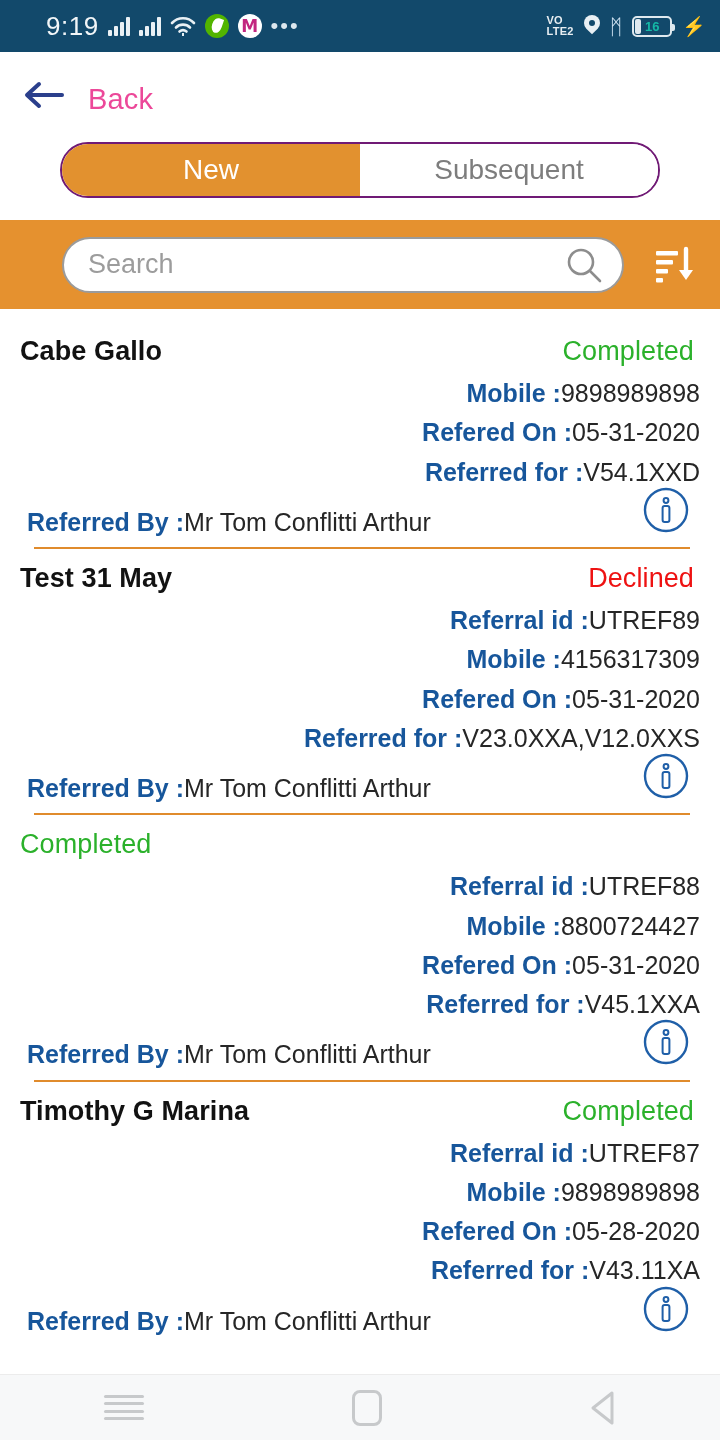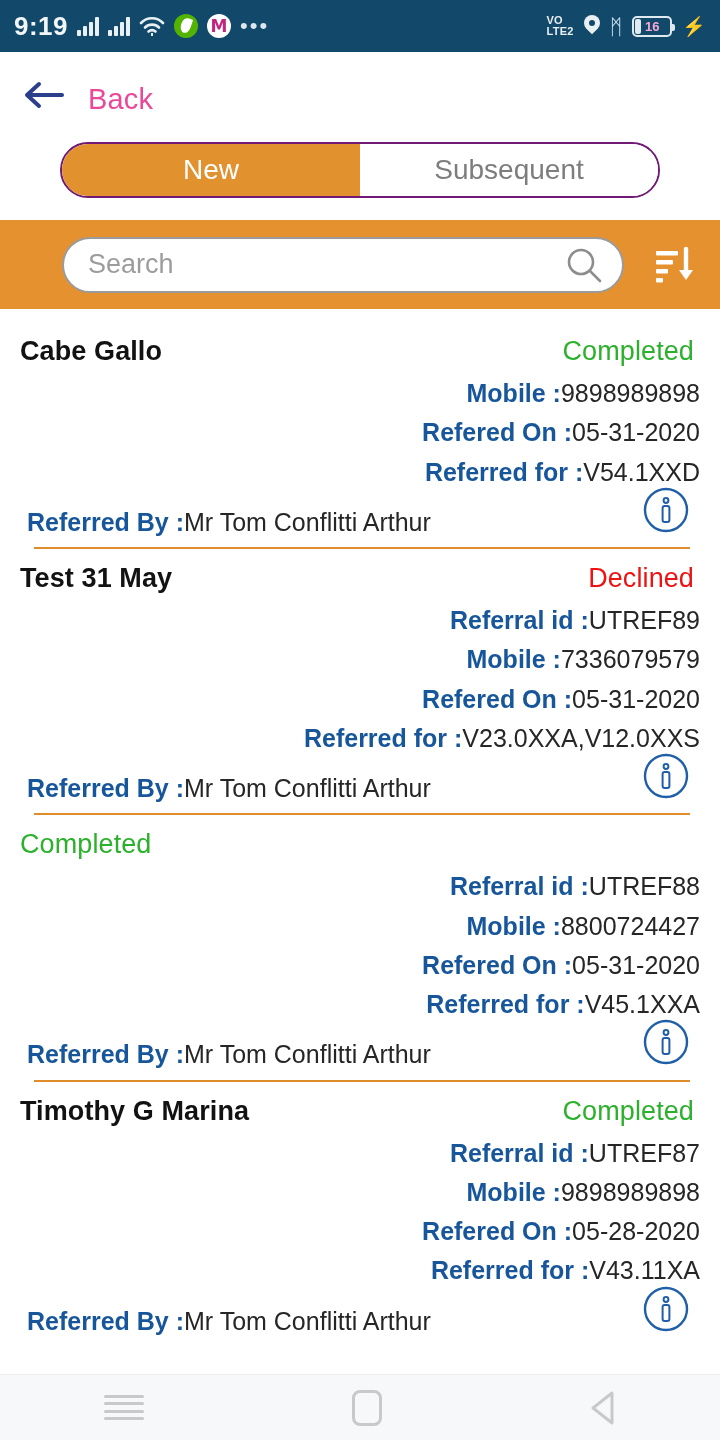--- a/index.html
+++ b/index.html
@@ -14,21 +14,21 @@
   
   .statusbar{
     height:52px; width:100%;
     background:#12496b;
     display:flex; align-items:center;
     padding:0 14px;
     color:#e8eef2;
     position:relative;
   }
   .sb-left{ display:flex; align-items:center; gap:9px; }
-  .sb-time{ font-size:26px; font-weight:700; letter-spacing:.5px; color:#f2f6f8; }
+  .sb-time{ font-size:26px; font-weight:400; letter-spacing:.5px; color:#f2f6f8;margin-left:32px; }
   .bars{ display:flex; align-items:flex-end; gap:2px; height:20px; }
   .bars i{ display:block; width:4px; background:#eaf1f5; border-radius:1px; }
   .bars i:nth-child(1){ height:6px; }
   .bars i:nth-child(2){ height:10px; }
   .bars i:nth-child(3){ height:14px; }
   .bars i:nth-child(4){ height:19px; }
   .wifi{ width:26px; height:20px; position:relative; }
   .sb-appicon{ width:24px; height:24px; border-radius:50%; display:block; }
   .icon-leaf{ background:#52b400; position:relative; }
   .icon-leaf::after{
@@ -56,21 +56,21 @@
     position:relative; display:flex; align-items:center; justify-content:center;
   }
   .battery::after{
     content:""; position:absolute; right:-5px; top:6px; width:3px; height:7px;
     background:#dfe9ef; border-radius:0 2px 2px 0;
   }
   .battery .fill{
     position:absolute; left:1px; top:1px; bottom:1px; width:6px;
     background:#dfe9ef; border-radius:2px;
   }
-  .battery span{ font-size:13px; font-weight:700; color:#f9a8d4; position:relative; z-index:2; }
+  .battery span{ font-size:13px; font-weight:700; color:#14b8a6; position:relative; z-index:2; }
   .bolt{ font-size:19px; color:#eaf2f7; line-height:19px; }
 
   
   .backbar{
     height:86px; display:flex; align-items:center; padding-left:22px; gap:22px;
     background:#ffffff;
   }
   .back-arrow{ width:44px; height:30px; position:relative; flex:0 0 auto; }
   .back-arrow svg{ display:block; }
   .back-label{ font-size:29px; color:#ec4899; letter-spacing:.2px;margin-top:8px; }
@@ -253,21 +253,21 @@
 
   <div class="card">
     <div class="card-head">
       <span class="cust-name">Test 31 May</span>
       <span class="status declined">Declined</span>
     </div>
     <div class="row">
       <span class="lbl">Referral id :</span><span class="val">UTREF89</span>
     </div>
     <div class="row">
-      <span class="lbl">Mobile :</span><span class="val">7336079579</span>
+      <span class="lbl">Mobile :</span><span class="val">4156317309</span>
     </div>
     <div class="row">
       <span class="lbl">Refered On :</span><span class="val">05-31-2020</span>
     </div>
     <div class="row">
       <span class="lbl">Referred for :</span><span class="val">V23.0XXA,V12.0XXS</span>
     </div>
     <div class="row-by-wrap">
       <div class="row by">
         <span class="lbl">Referred By :</span><span class="val">Mr Tom Conflitti Arthur</span>

